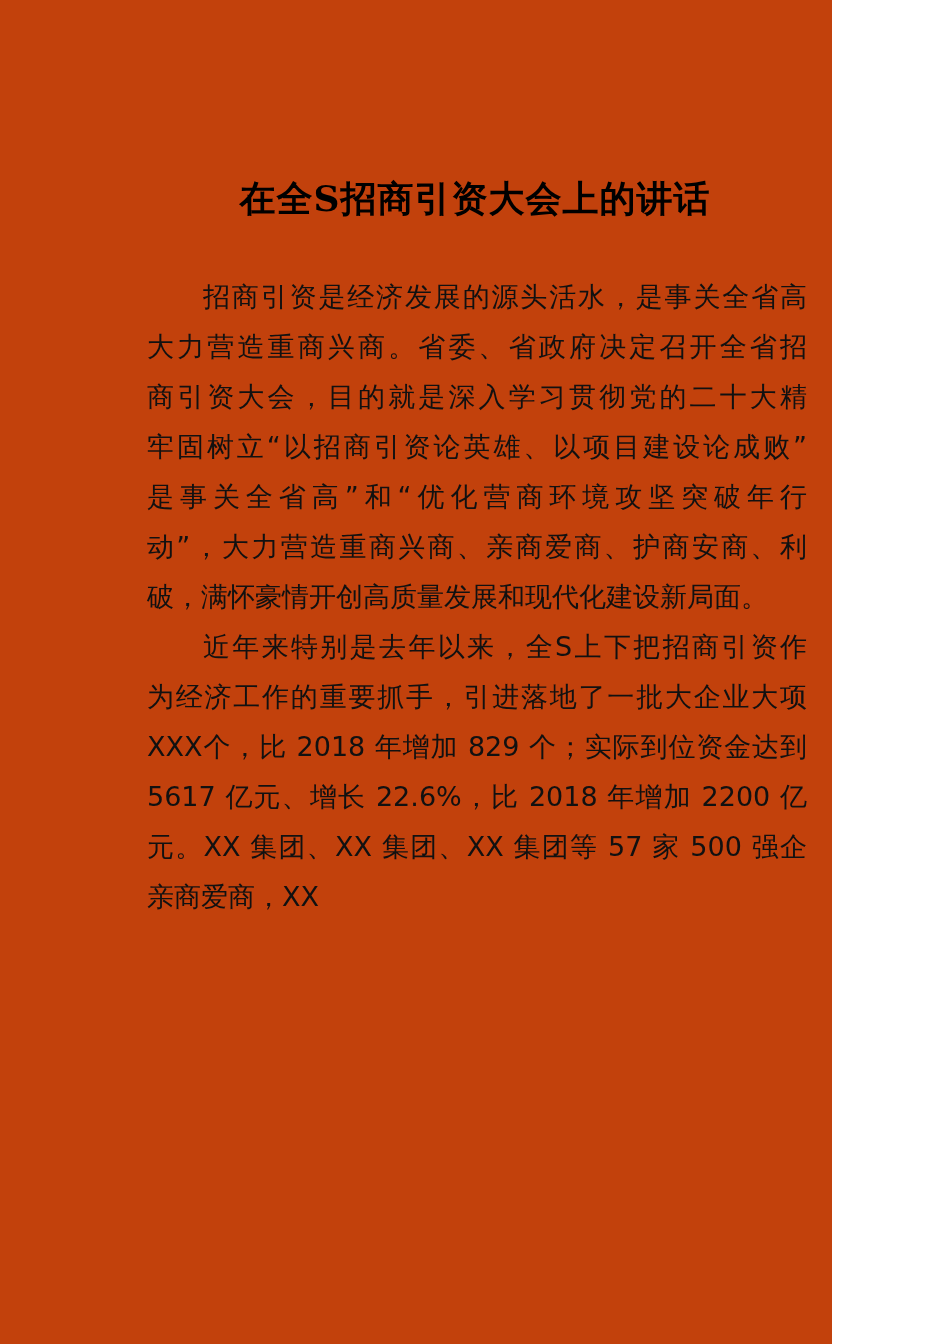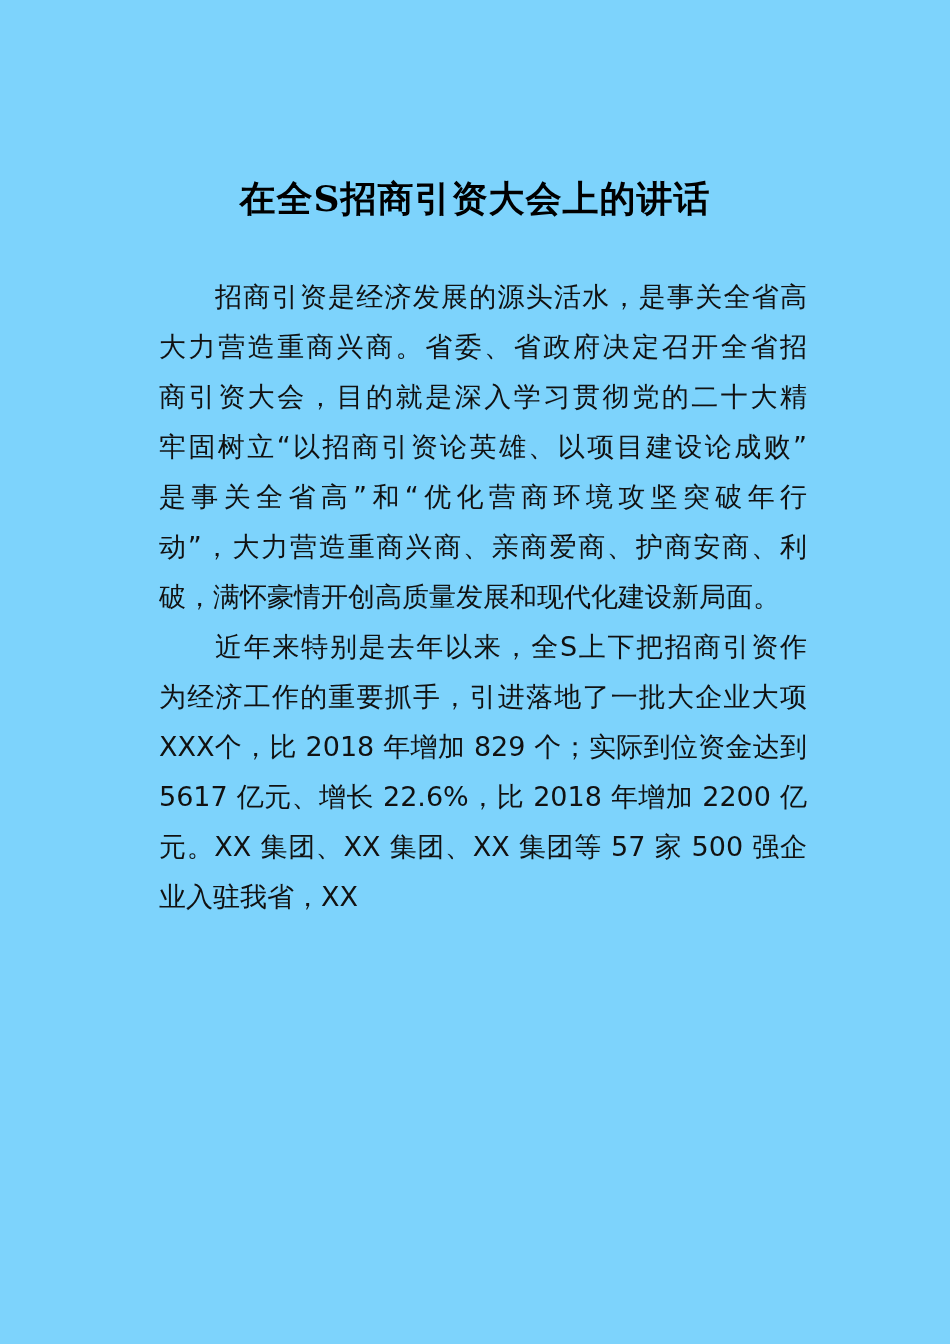--- a/index.html
+++ b/index.html
@@ -1,31 +1,31 @@
 <!DOCTYPE html>
 <html><head>
 <meta charset="utf-8">
 <style>
   html, body { margin: 0; padding: 0; background: #ffffff; }
   body { width: 950px; height: 1344px; position: relative; overflow: hidden; }
-  .page { position: absolute; left: 0; top: 0; width: 950px; height: 1344px; background: #7dd3fc; }
+  .page { position: absolute; left: 0; top: 0; width: 832px; height: 1344px; background: #c2410c; }
   .title {
     position: absolute; left: 0; top: 170px; width: 950px; text-align: center;
     font-family: "DejaVu Serif", "Liberation Serif", serif;
     font-weight: bold; font-size: 36px; line-height: 56px; color: #000;
     letter-spacing: 1px;
   }
   .body-text {
     position: absolute; left: 147px; top: 272px; width: 660px;
     font-family: "DejaVu Sans", "Liberation Serif", serif;
     font-size: 27px; line-height: 50px; color: #111;
   }
   .line {
     display: block; height: 50px; white-space: nowrap;
-    text-align: justify; text-align-last: justify; margin-left: 12px;
+    text-align: justify; text-align-last: justify;
   }
   .line.last { text-align-last: left; }
   .line.indent { padding-left: 56px; }
 </style>
 </head>
 <body>
 
 <div class="page">
   <div class="title">在全S招商引资大会上的讲话</div>
 
@@ -38,16 +38,16 @@
       <span class="line">是事关全省高”和“优化营商环境攻坚突破年行</span>
       <span class="line">动”，大力营造重商兴商、亲商爱商、护商安商、利</span>
       <span class="line last">破，满怀豪情开创高质量发展和现代化建设新局面。</span>
     </div>
     <div>
       <span class="line indent">近年来特别是去年以来，全S上下把招商引资作</span>
       <span class="line">为经济工作的重要抓手，引进落地了一批大企业大项</span>
       <span class="line">XXX个，比 2018 年增加 829 个；实际到位资金达到</span>
       <span class="line">5617 亿元、增长 22.6%，比 2018 年增加 2200 亿</span>
       <span class="line">元。XX 集团、XX 集团、XX 集团等 57 家 500 强企</span>
-      <span class="line last">业入驻我省，XX</span>
+      <span class="line last">亲商爱商，XX</span>
     </div>
   </div>
 </div>
 
 </body></html>

